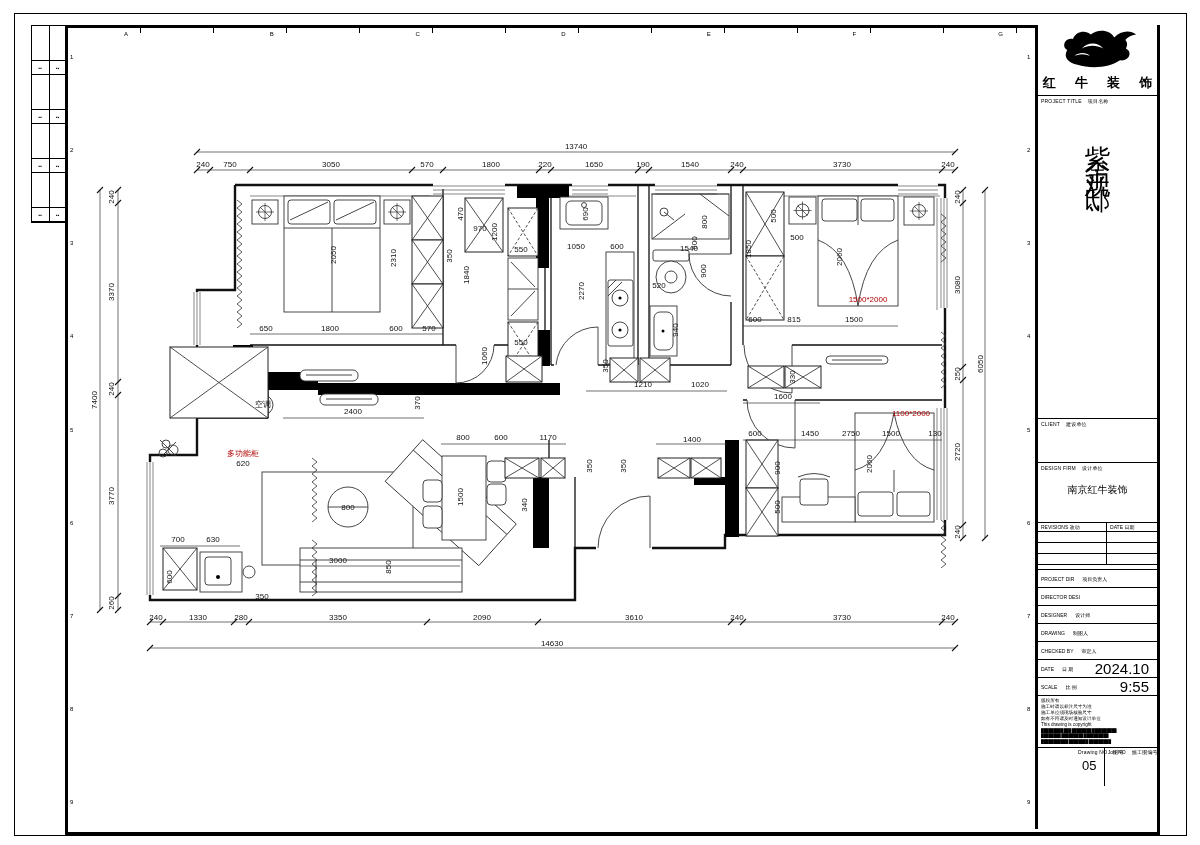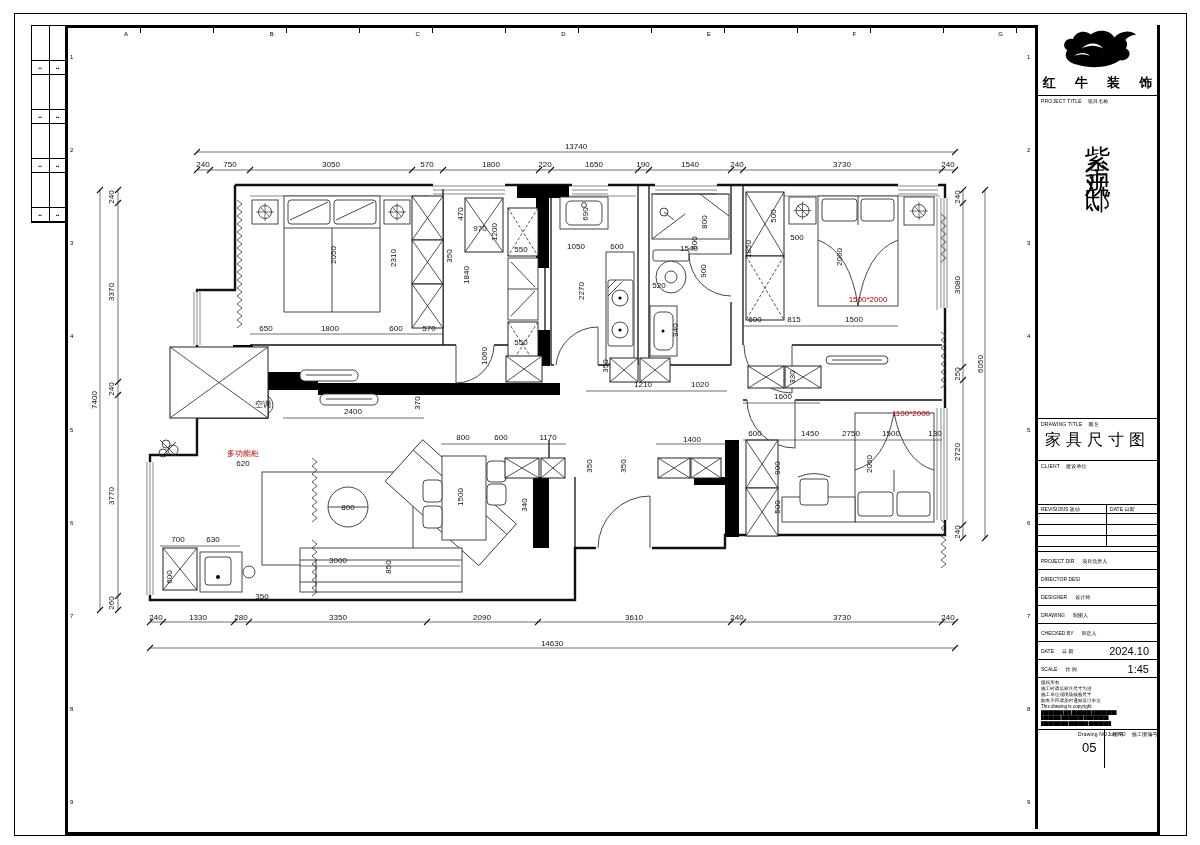--- a/index.html
+++ b/index.html
@@ -38,21 +38,21 @@
   .rev-sec{height:47px;padding:0;}
   .rev-head{display:flex;border-bottom:1px solid #000;}
   .rev-head div{font-size:5px;padding:1px 3px;}
   .rev-col-l{width:58%;border-right:1px solid #000;box-sizing:border-box;}
   .rev-col-r{flex:1;}
   .rev-row{display:flex;height:10px;border-bottom:1px solid #000;}
   .rev-row div{box-sizing:border-box;}
   .p-row{height:18px;border-bottom:1.5px solid #000;display:flex;align-items:center;box-sizing:border-box;}
   .p-row .en{font-size:5px;padding-left:3px;white-space:nowrap;}
   .p-row .cn{font-size:5px;margin-left:8px;white-space:nowrap;}
-  .p-row .val{margin-left:auto;margin-right:8px;font-size:11px;}
+  .p-row .val{margin-left:auto;margin-right:8px;font-size:15px;}
   .notes-sec{height:52px;padding:2px 3px;border-bottom:1.5px solid #000;box-sizing:border-box;}
   .note-line{font-size:4.6px;line-height:6px;white-space:nowrap;overflow:hidden;}
   .note-bar{font-size:4px;line-height:5.4px;letter-spacing:-0.4px;white-space:nowrap;overflow:hidden;}
   .bot-sec{display:flex;height:38px;}
   .bot-cell{box-sizing:border-box;padding:1px 3px;}
   .bot-l{width:56%;border-right:1.5px solid #000;padding-left:40px;}
   .bot-no{font-size:13px;text-align:center;margin-top:3px;}
 </style>
 </head>
 <body>
@@ -493,26 +493,26 @@
         <span>红</span>
           <span>牛</span>
           <span>装</span>
           <span>饰</span>
       </div>
     </div>
     <div class="tb-sec proj-sec">
       <div class="tb-lab"><span>PROJECT TITLE</span><span class="cn">项目名称</span></div>
       <div class="proj-name">紫金观邸</div>
     </div>
-    <div class="tb-sec dt-sec">
-      <div class="tb-lab"><span>DRAWING TITLE</span><span class="cn">图名</span></div>
-      <div class="dt-name">家具尺寸图</div>
-    </div>
     <div class="tb-sec client-sec">
       <div class="tb-lab"><span>CLIENT</span><span class="cn">建设单位</span></div>
+    </div>
+    <div class="tb-sec firm-sec">
+      <div class="tb-lab"><span>DESIGN FIRM</span><span class="cn">设计单位</span></div>
+      <div class="firm-name">南京红牛装饰</div>
     </div>
     <div class="tb-sec rev-sec">
       <div class="rev-head">
         <div class="rev-col-l"><span>REVISIONS</span> <span>改动</span></div>
         <div class="rev-col-r"><span>DATE</span> <span>日期</span></div>
       </div>
       <div class="rev-row">
           <div class="rev-col-l"></div>
           <div class="rev-col-r"></div>
         </div>
@@ -546,21 +546,21 @@
         <span class="cn">审定人</span>
       </div>
     <div class="p-row">
         <span class="en">DATE</span>
         <span class="cn">日 期</span>
         <span class="val">2024.10</span>
       </div>
     <div class="p-row">
         <span class="en">SCALE</span>
         <span class="cn">比 例</span>
-        <span class="val">1:45</span>
+        <span class="val">9:55</span>
       </div>
     <div class="notes-sec">
       <div class="note-line">版权所有</div>
       <div class="note-line">施工时请以标注尺寸为准</div>
       <div class="note-line">施工单位须现场核验尺寸</div>
       <div class="note-line">如有不符请及时通知设计单位</div>
       <div class="note-line">This drawing is copyright</div>
       <div class="note-bar">█████████ ███ ████████ ██████████</div>
       <div class="note-bar">████████ █████████ ██████████</div>
       <div class="note-bar">███████████ ████████ █████████</div>

